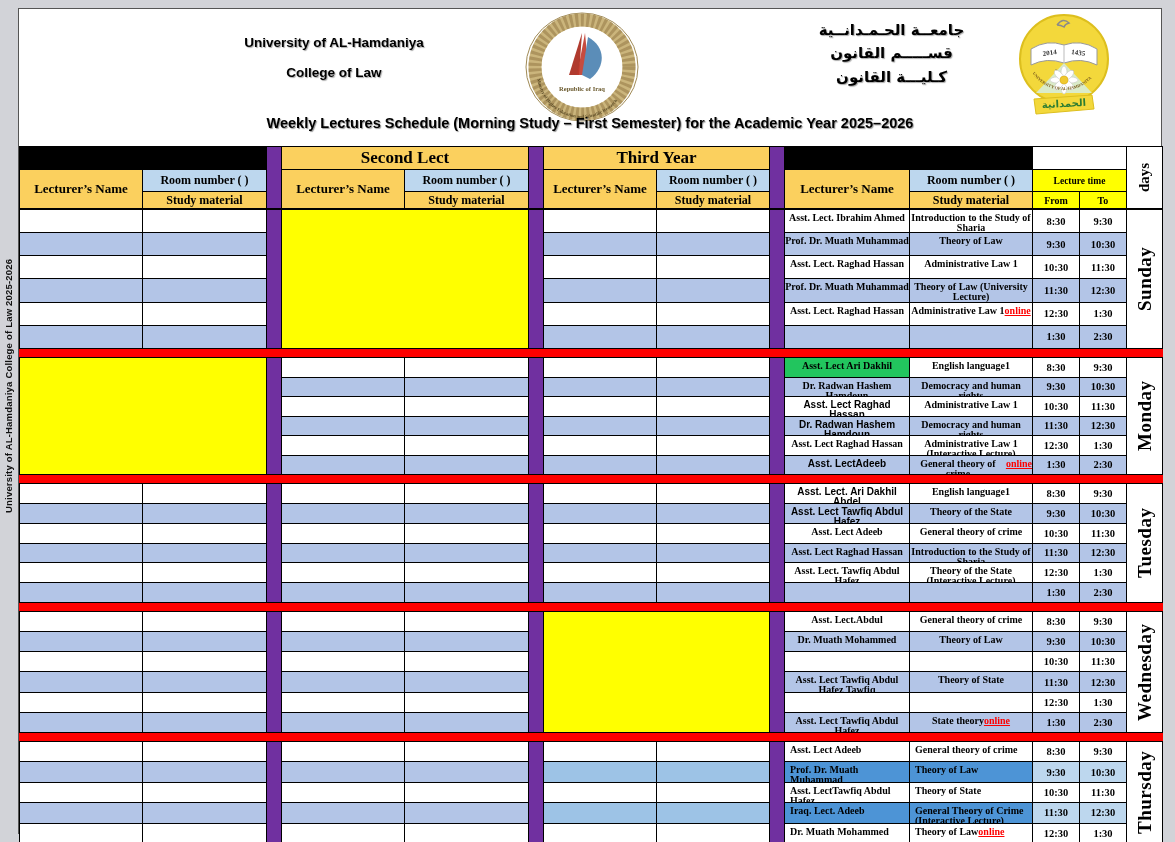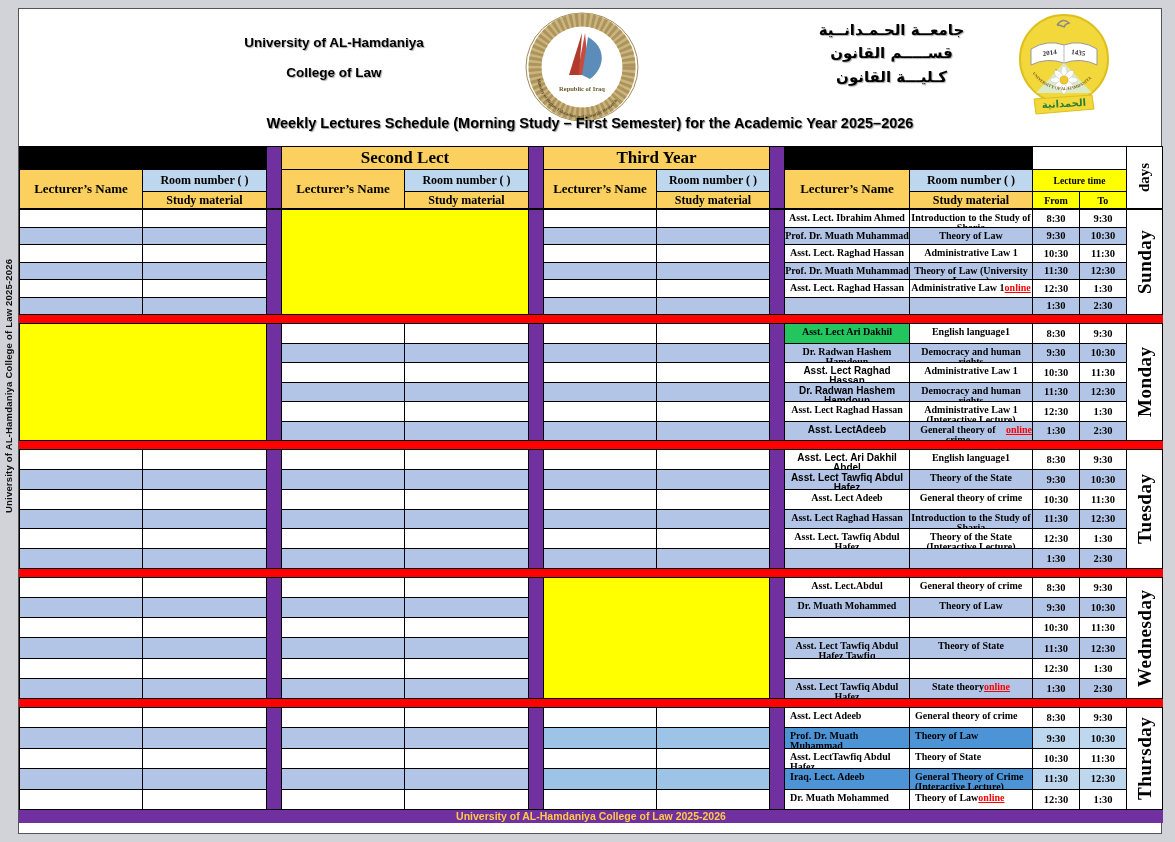--- a/index.html
+++ b/index.html
@@ -164,21 +164,21 @@
       <div class="cell lect-h" style="grid-column:10;grid-row:2/span 2">Lecturer’s Name</div>
       <div class="cell room-h" style="grid-column:11;grid-row:2">Room number ( )</div>
       <div class="cell mat-h" style="grid-column:11;grid-row:3">Study material</div>
 
       <div class="cell ltime-h" style="grid-column:12/span 2;grid-row:2">Lecture time</div>
       <div class="cell fromto-h" style="grid-column:12;grid-row:3">From</div>
       <div class="cell fromto-h" style="grid-column:13;grid-row:3">To</div>
     </div>
 
     <div id="bands">
-        <div class="sched-grid band" style="height: 106px; grid-template-rows: repeat(6, 1fr);">
+        <div class="sched-grid band" style="height: 140px; grid-template-rows: repeat(6, 1fr);">
           <div class="cell" style="background: rgb(255, 255, 255); grid-area: 1 / 1;"></div>
           <div class="cell" style="background: rgb(255, 255, 255); grid-area: 1 / 2;"></div>
           <div class="cell" style="background: var(--row_blue); grid-area: 2 / 1;"></div>
           <div class="cell" style="background: var(--row_blue); grid-area: 2 / 2;"></div>
           <div class="cell" style="background: rgb(255, 255, 255); grid-area: 3 / 1;"></div>
           <div class="cell" style="background: rgb(255, 255, 255); grid-area: 3 / 2;"></div>
           <div class="cell" style="background: var(--row_blue); grid-area: 4 / 1;"></div>
           <div class="cell" style="background: var(--row_blue); grid-area: 4 / 2;"></div>
           <div class="cell" style="background: rgb(255, 255, 255); grid-area: 5 / 1;"></div>
           <div class="cell" style="background: rgb(255, 255, 255); grid-area: 5 / 2;"></div>

